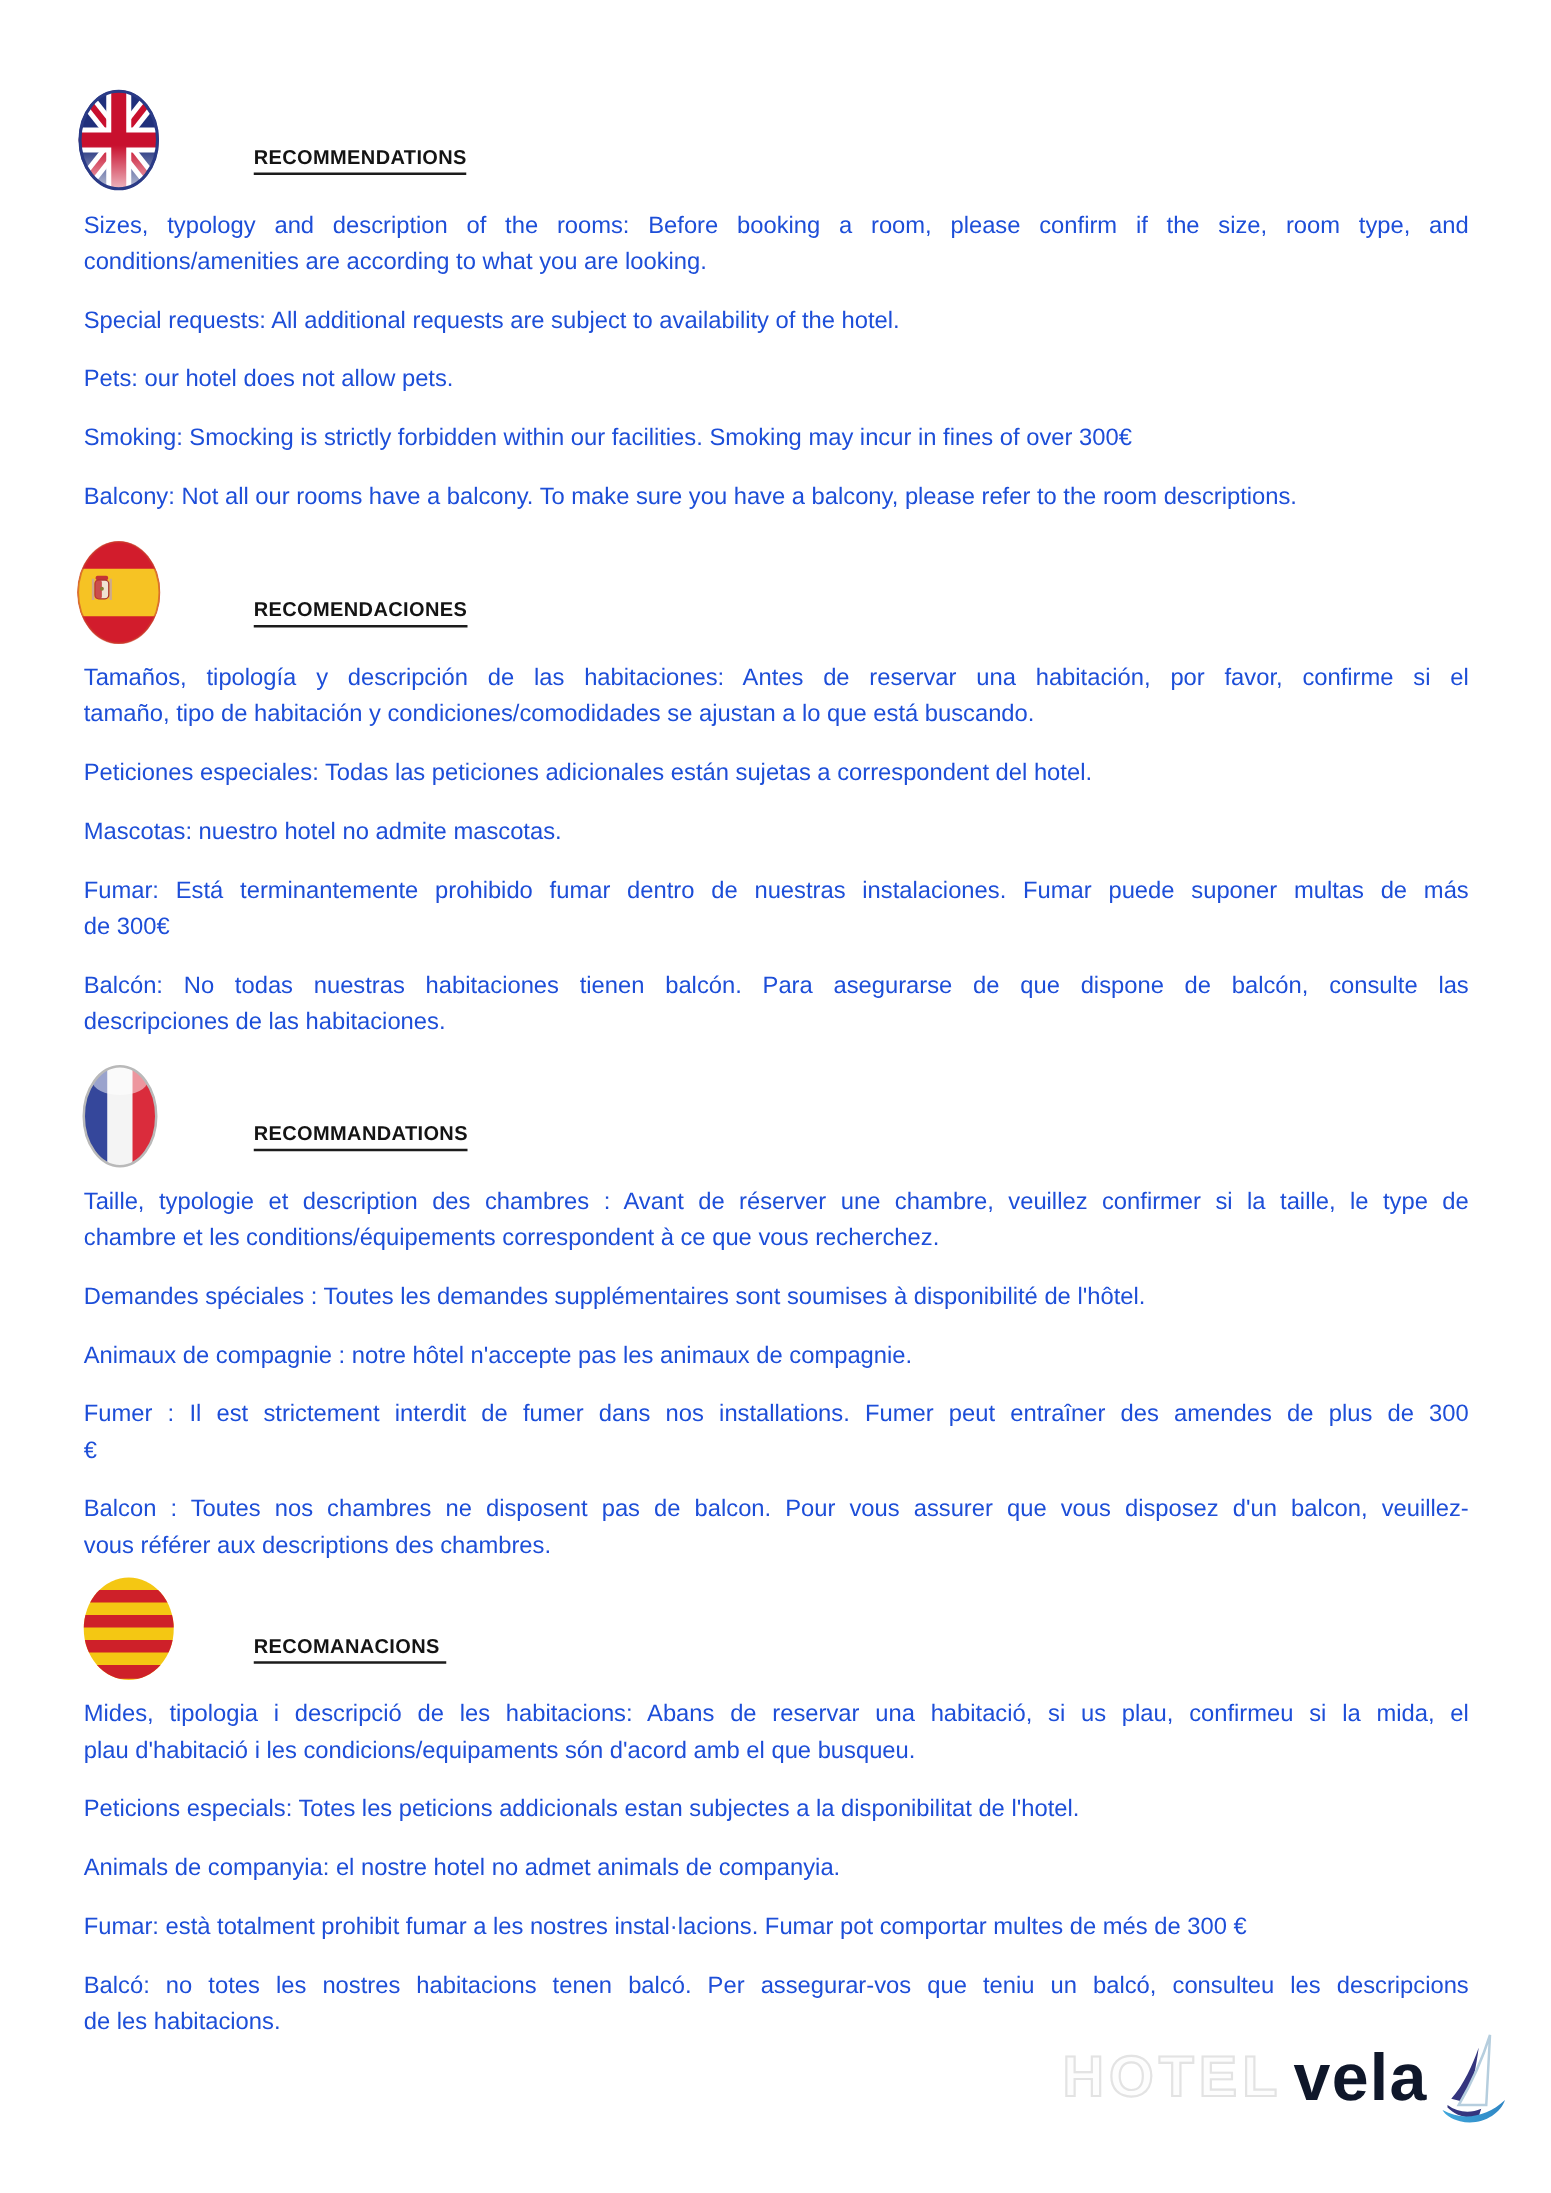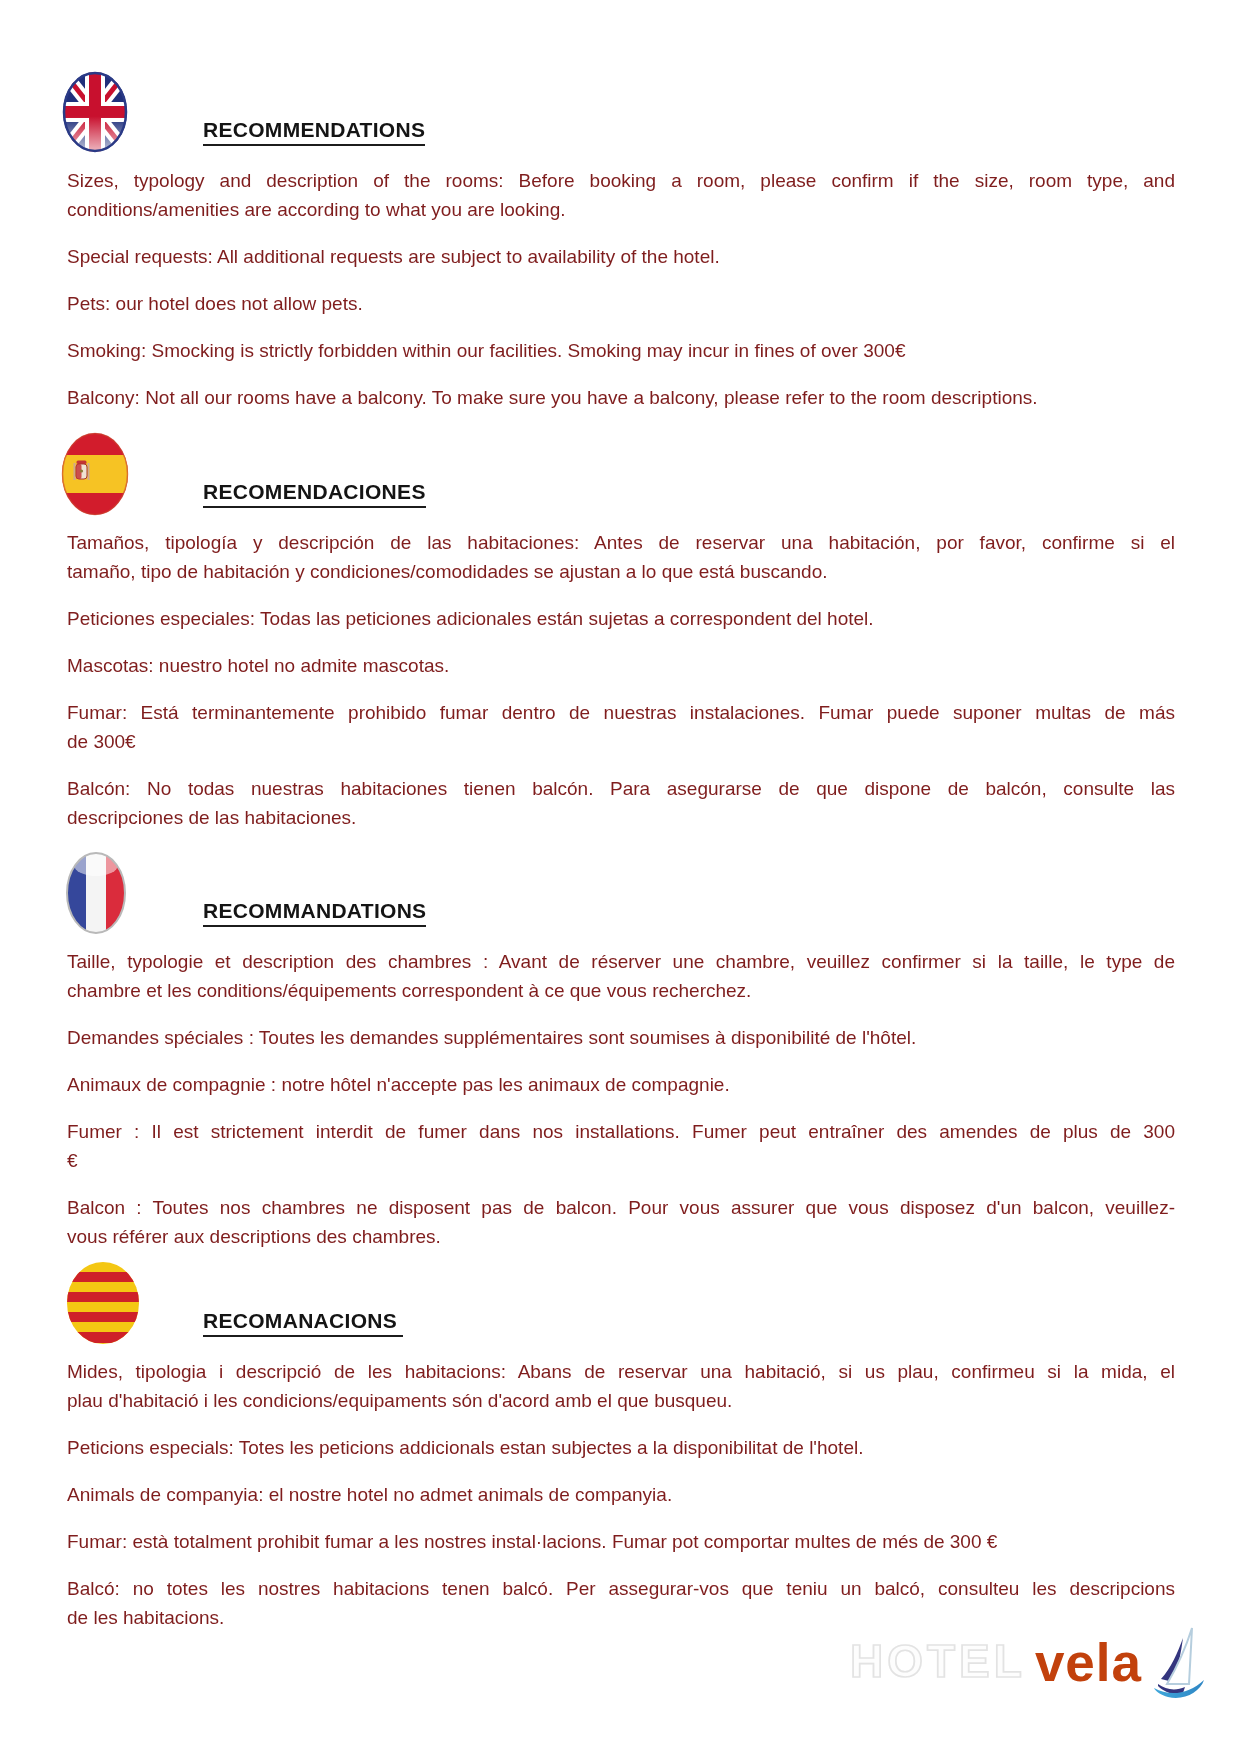--- a/index.html
+++ b/index.html
@@ -18,28 +18,28 @@
   .sec-ca{top:1261px;}
 
   .sec-header{position:relative;height:84px;margin-bottom:12px;}
   .flag{position:absolute;left:-6px;top:0;width:68px;height:84px;}
   .flag svg{width:100%;height:100%;display:block;}
   .flag-france{width:62px;left:-2px;}
   .flag-catalonia{width:76px;left:-2px;}
 
   .heading{
     position:absolute;left:136px;top:48px;
-    font-size:21px;font-weight:bold;color:#141414;
+    font-size:16px;font-weight:bold;color:#141414;
     letter-spacing:.3px;
     border-bottom:2.5px solid #1c1c1c;
     padding-bottom:2px;
     white-space:pre;
   }
 
-  .para{margin:0 0 18px 0;font-size:19px;line-height:29px;color:#7f1d1d;}
+  .para{margin:0 0 18px 0;font-size:19px;line-height:29px;color:#1d4ed8;}
   .line{min-height:29px;}
   .line.just{text-align:justify;text-align-last:justify;}
 
   
   .logo{
     position:absolute;left:850px;top:1626px;height:76px;
     display:flex;align-items:center;
   }
   .logo-hotel{
     font-size:46px;font-weight:bold;line-height:1;
@@ -227,21 +227,21 @@
         </div>
         <div class="para">
           <div class="line just">Balcó: no totes les nostres habitacions tenen balcó. Per assegurar-vos que teniu un balcó, consulteu les descripcions</div>
           <div class="line">de les habitacions.</div>
         </div>
       </div>
     </div>
 
   <div class="logo">
     <span class="logo-hotel">HOTEL</span>
-    <span class="logo-vela" style="color: #c2410c;">vela</span>
+    <span class="logo-vela" style="color: #0f172a;">vela</span>
     <span class="logo-boat">
       <svg viewBox="0 0 54 76" xmlns="http://www.w3.org/2000/svg">
         <defs>
           <linearGradient id="hullg" x1="0" y1="0" x2="1" y2="0">
             <stop offset="0" stop-color="#3FA7DB"></stop>
             <stop offset="1" stop-color="#2F86C4"></stop>
           </linearGradient>
         </defs>
 
         <path d="M31 12 C26 26 19 42 9 53 L21 56 C26 42 29 27 31 12 Z" fill="#34357E"></path>

